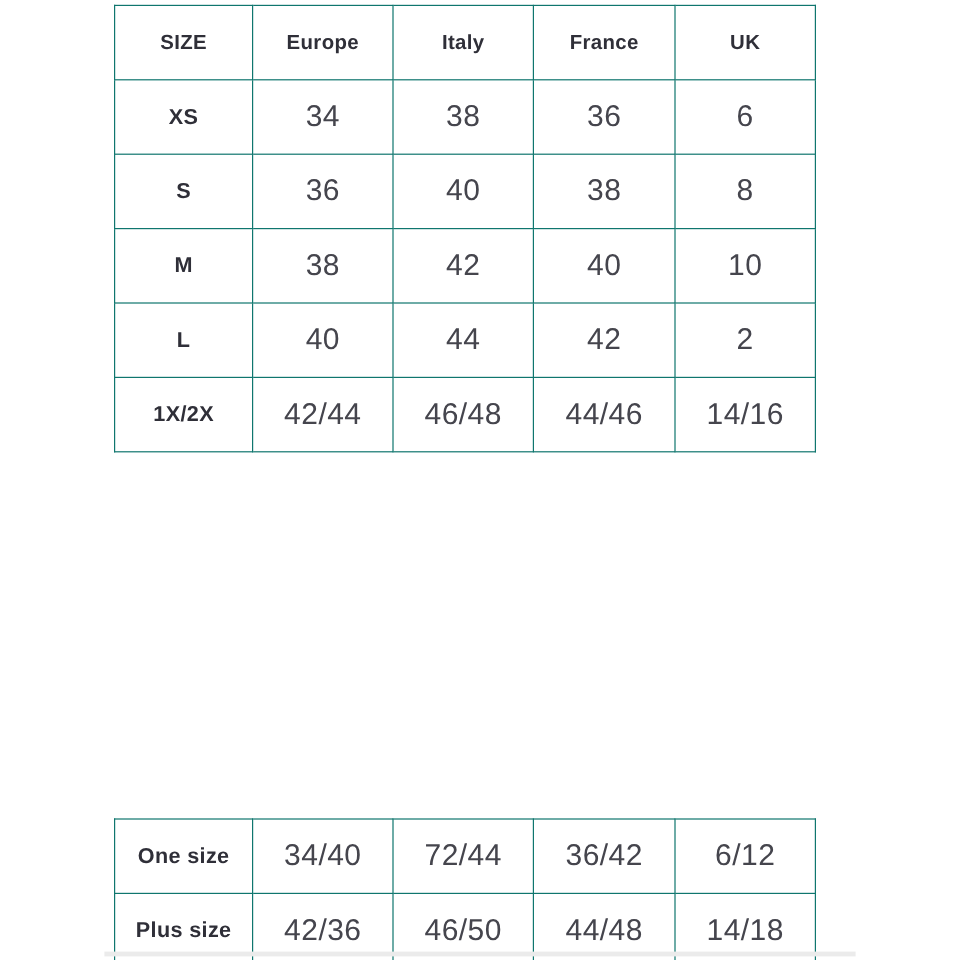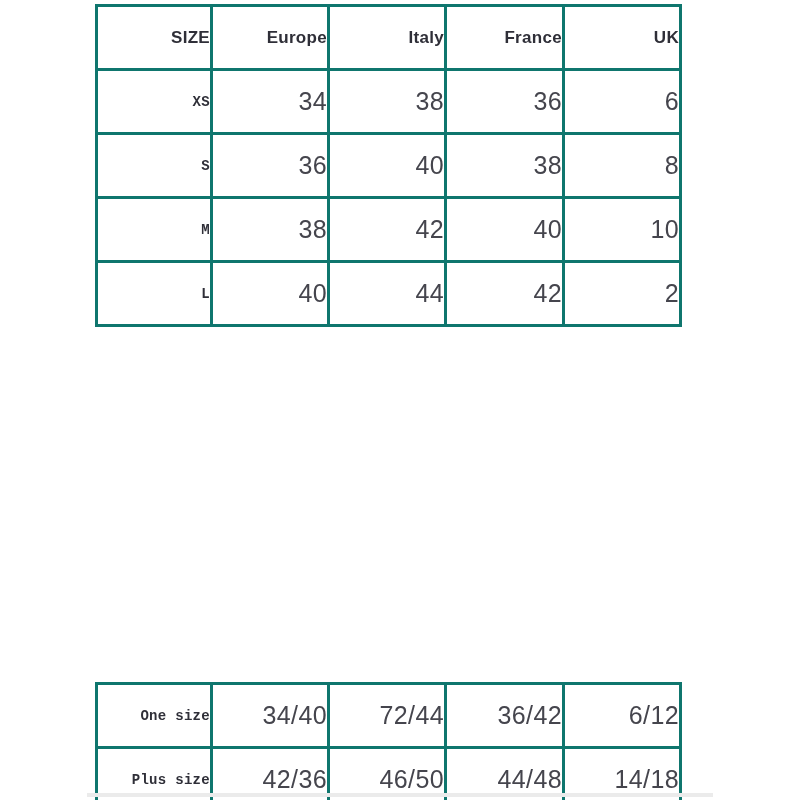--- a/index.html
+++ b/index.html
@@ -21,39 +21,38 @@
     width: 584px;
     border-collapse: collapse;
     table-layout: fixed;
     background: #ffffff;
   }
   table.main-table { top: 4px; }
   table.secondary-table { top: 682px; }
 
   .size-table th,
   .size-table td {
-    border: 3px solid #0f766e;
-    text-align: right;
+    border: 1px solid #0f766e;
+    text-align: center;
     vertical-align: middle;
     height: 61px;
     padding: 0;
     background: #ffffff;
   }
   .size-table th {
     font-size: 17px;
     font-weight: bold;
     color: #2f2f38;
     letter-spacing: 0.3px;
   }
   .size-table td.label-cell {
-    font-size: 14px;
+    font-size: 18px;
     font-weight: bold;
     color: #2f2f38;
     letter-spacing: 0.3px;
-    font-family: Liberation Mono, monospace;
   }
   .size-table td.value-cell {
     font-size: 25px;
     font-weight: normal;
     color: #45454d;
     letter-spacing: 0.4px;
   }
   .bottom-divider {
     position: absolute;
     left: 87px;
@@ -107,20 +106,27 @@
         <td class="value-cell">40</td>
         <td class="value-cell">10</td>
       </tr>
       <tr>
         <td class="label-cell">L</td>
         <td class="value-cell">40</td>
         <td class="value-cell">44</td>
         <td class="value-cell">42</td>
         <td class="value-cell">2</td>
       </tr>
+      <tr>
+        <td class="label-cell">1X/2X</td>
+        <td class="value-cell">42/44</td>
+        <td class="value-cell">46/48</td>
+        <td class="value-cell">44/46</td>
+        <td class="value-cell">14/16</td>
+      </tr>
     </tbody>
   </table>
 
   <table class="size-table secondary-table">
     <colgroup>
       <col style="width:115px">
         <col style="width:117px">
         <col style="width:117px">
         <col style="width:118px">
         <col style="width:117px">

